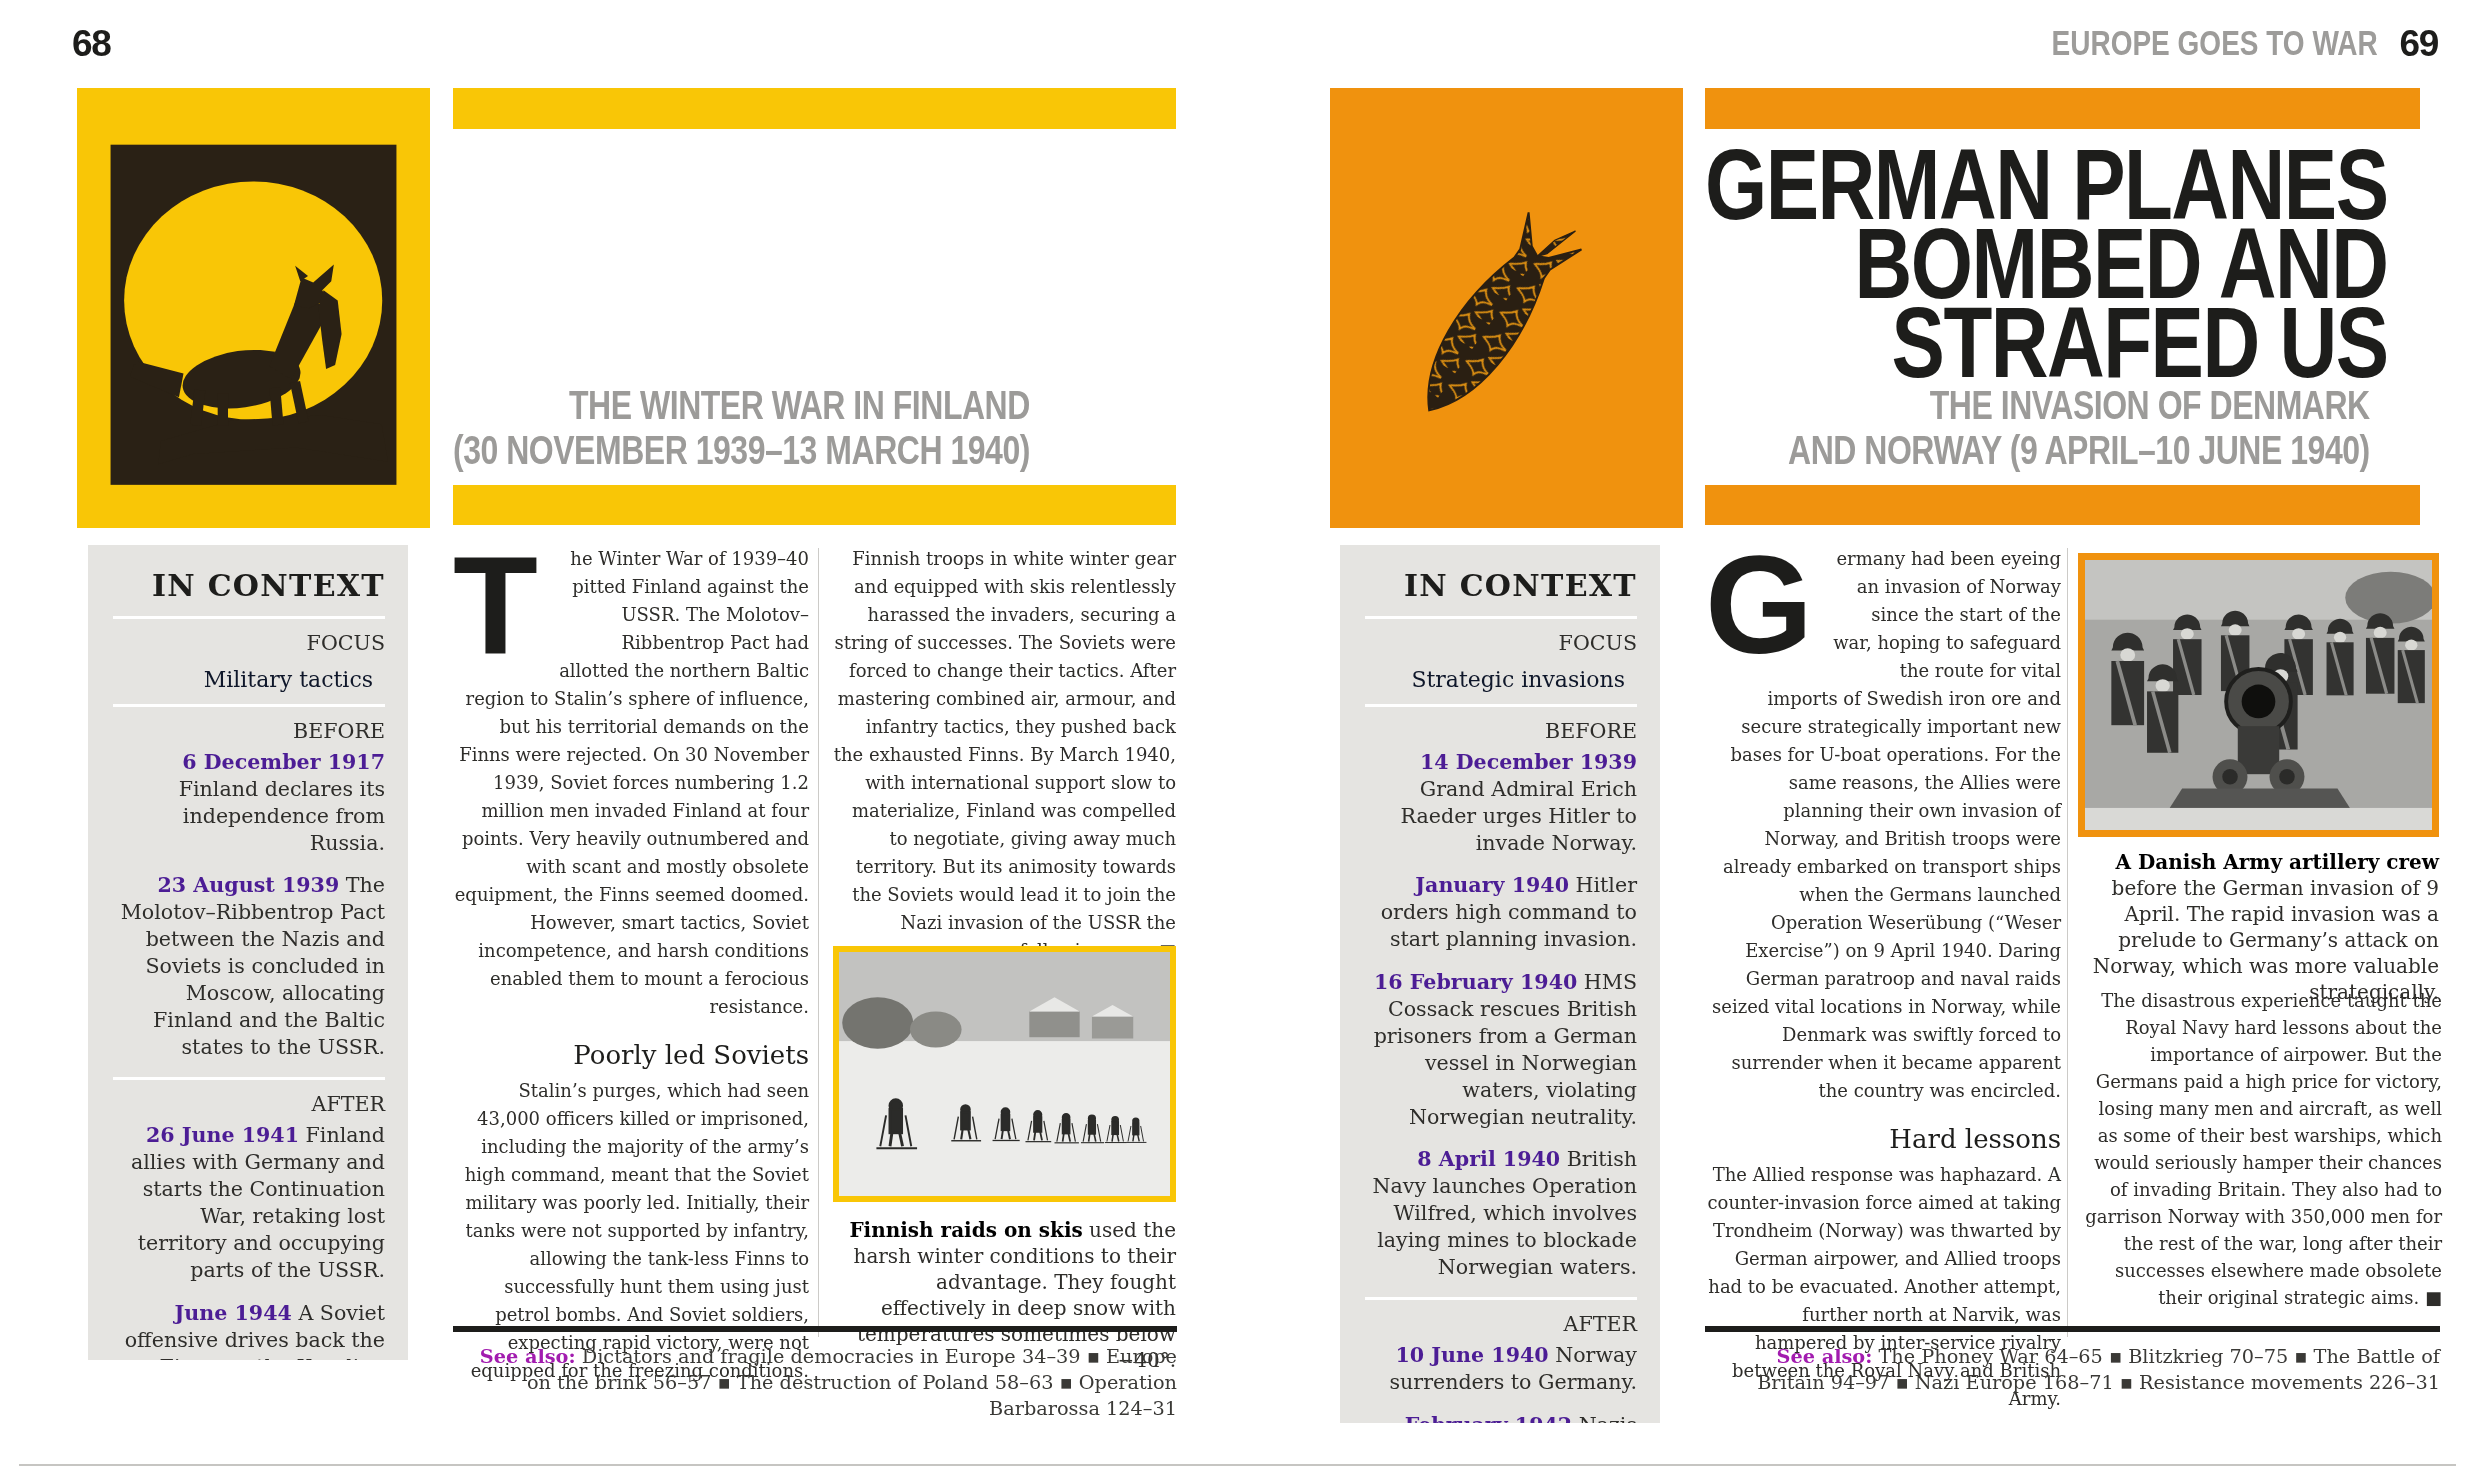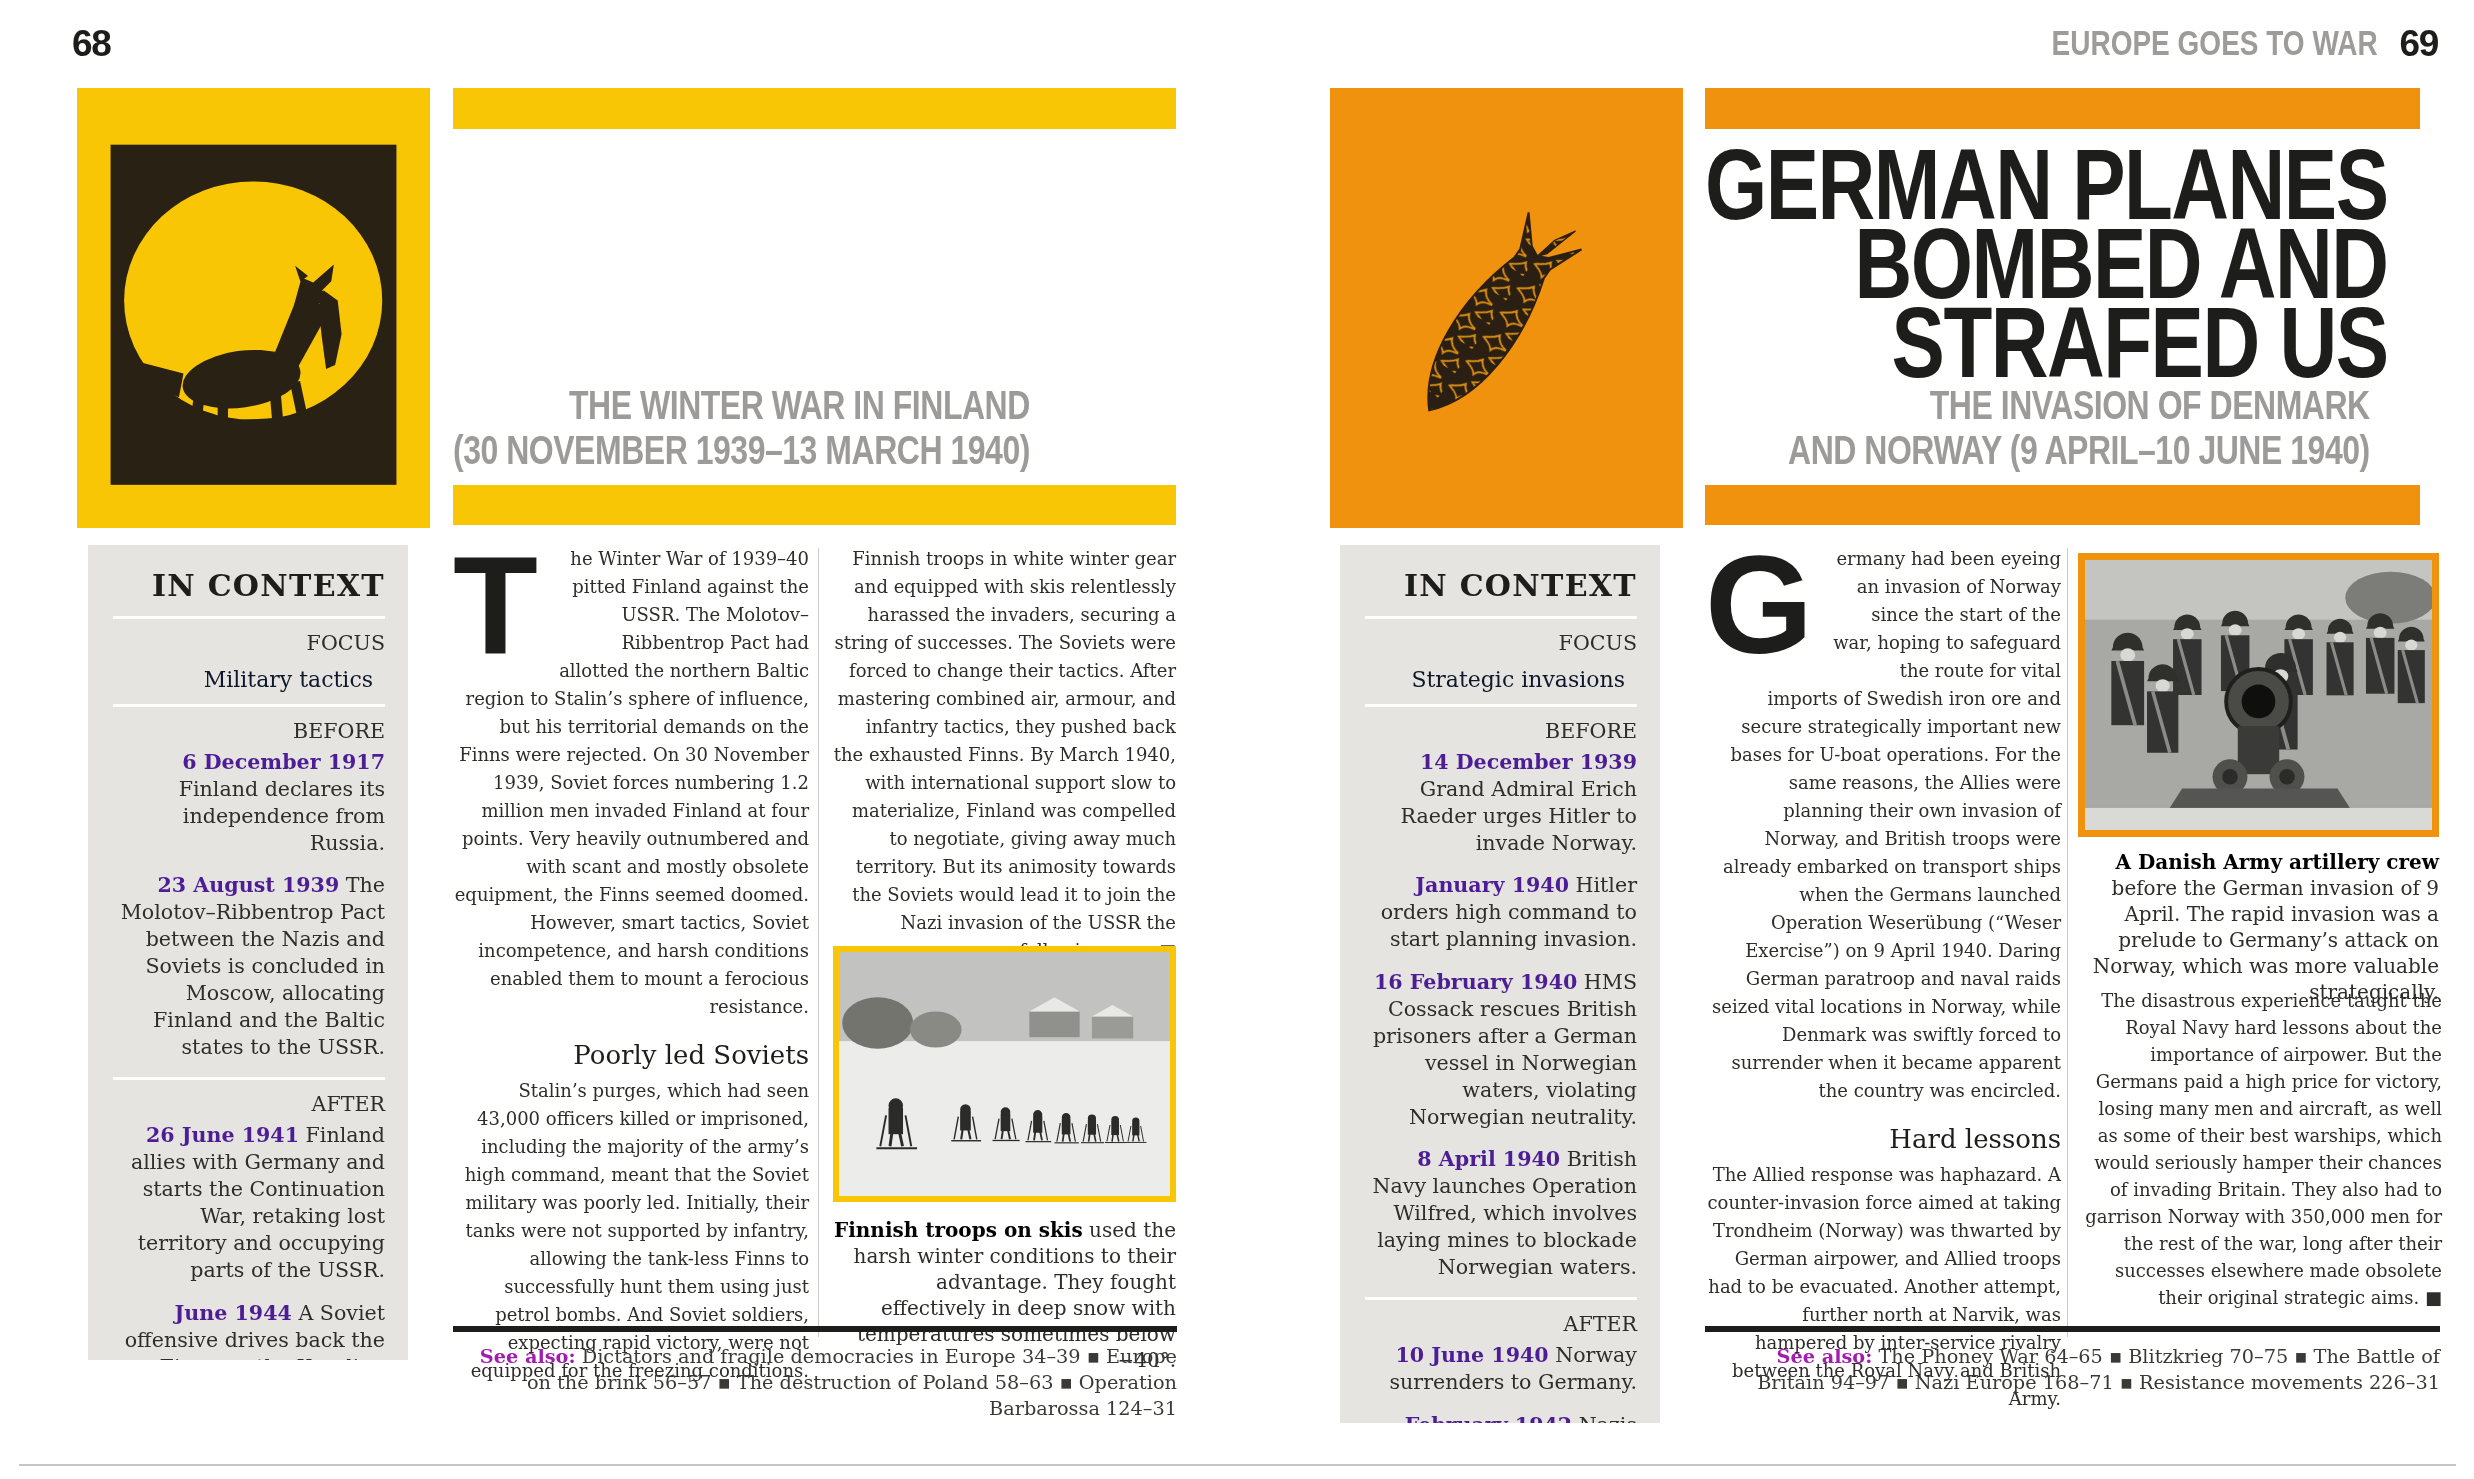--- a/index.html
+++ b/index.html
@@ -138,21 +138,21 @@
       <use href="#skier" transform="translate(258,248) scale(1.0)"></use>
       <use href="#skier" transform="translate(308,252) scale(0.95)"></use>
       <use href="#skier" transform="translate(352,256) scale(0.9)"></use>
       <use href="#skier" transform="translate(392,258) scale(0.85)"></use>
       <use href="#skier" transform="translate(428,260) scale(0.8)"></use>
       <use href="#skier" transform="translate(460,262) scale(0.75)"></use>
     </svg>
   </div>
 
   <div class="abs caption" style="left:833px;top:1217px;width:343px;">
-    <b>Finnish troops on skis</b><span> used the harsh winter conditions to their advantage. They fought effectively in deep snow with temperatures sometimes below −40°.</span>
+    <b>Finnish raids on skis</b><span> used the harsh winter conditions to their advantage. They fought effectively in deep snow with temperatures sometimes below −40°.</span>
   </div>
 
   <div class="abs thickrule" style="left:453px;top:1326px;width:724px;"></div>
   <div class="abs seealso" style="left:453px;top:1344px;width:724px;">
     <b>See also:</b> <span>Dictators and fragile democracies in Europe 34–39  ▪  Europe on the brink 56–57  ▪  The destruction of Poland 58–63  ▪  Operation Barbarossa 124–31</span>
   </div>
 
   <div class="abs section-title cond-r" style="right:97px;top:23px;">EUROPE GOES TO WAR</div>
   <div class="abs pagenum" style="right:37px;top:23px;">69</div>
 
@@ -187,21 +187,21 @@
 
   <div class="abs ctx" style="left:1340px;top:545px;width:320px;height:878px;">
     <div class="ctx-head">IN CONTEXT</div>
     <div class="wrule"></div>
     <p class="ctx-label">FOCUS</p>
     <p class="ctx-focus">Strategic invasions</p>
     <div class="wrule"></div>
     <p class="ctx-label" style="margin-bottom:6.4px;">BEFORE</p>
     <p class="event"><b>14 December 1939</b> <span>Grand Admiral Erich Raeder urges Hitler to invade Norway.</span></p>
     <p class="event"><b>January 1940</b> <span>Hitler orders high command to start planning invasion.</span></p>
-    <p class="event"><b>16 February 1940</b> <span>HMS Cossack rescues British prisoners after a German vessel in Norwegian waters, violating Norwegian neutrality.</span></p>
+    <p class="event"><b>16 February 1940</b> <span>HMS Cossack rescues British prisoners from a German vessel in Norwegian waters, violating Norwegian neutrality.</span></p>
     <p class="event"><b>8 April 1940</b> <span>British Navy launches Operation Wilfred, which involves laying mines to blockade Norwegian waters.</span></p>
     <div class="wrule"></div>
     <p class="ctx-label" style="margin-bottom:6.4px;">AFTER</p>
     <p class="event"><b>10 June 1940</b> <span>Norway surrenders to Germany.</span></p>
     <p class="event"><b>February 1942</b> <span>Nazis appoint Vidkun Quisling minister-president of Norway.</span></p>
   </div>
 
   <div class="abs col" style="left:1705px;top:545px;width:356px;">
     <div class="dropcap">G</div>
     <p>ermany had been eyeing an invasion of Norway since the start of the war, hoping to safeguard the route for vital imports of Swedish iron ore and secure strategically important new bases for U-boat operations. For the same reasons, the Allies were planning their own invasion of Norway, and British troops were already embarked on transport ships when the Germans launched Operation Weserübung (“Weser Exercise”) on 9 April 1940. Daring German paratroop and naval raids seized vital locations in Norway, while Denmark was swiftly forced to surrender when it became apparent the country was encircled.</p>

